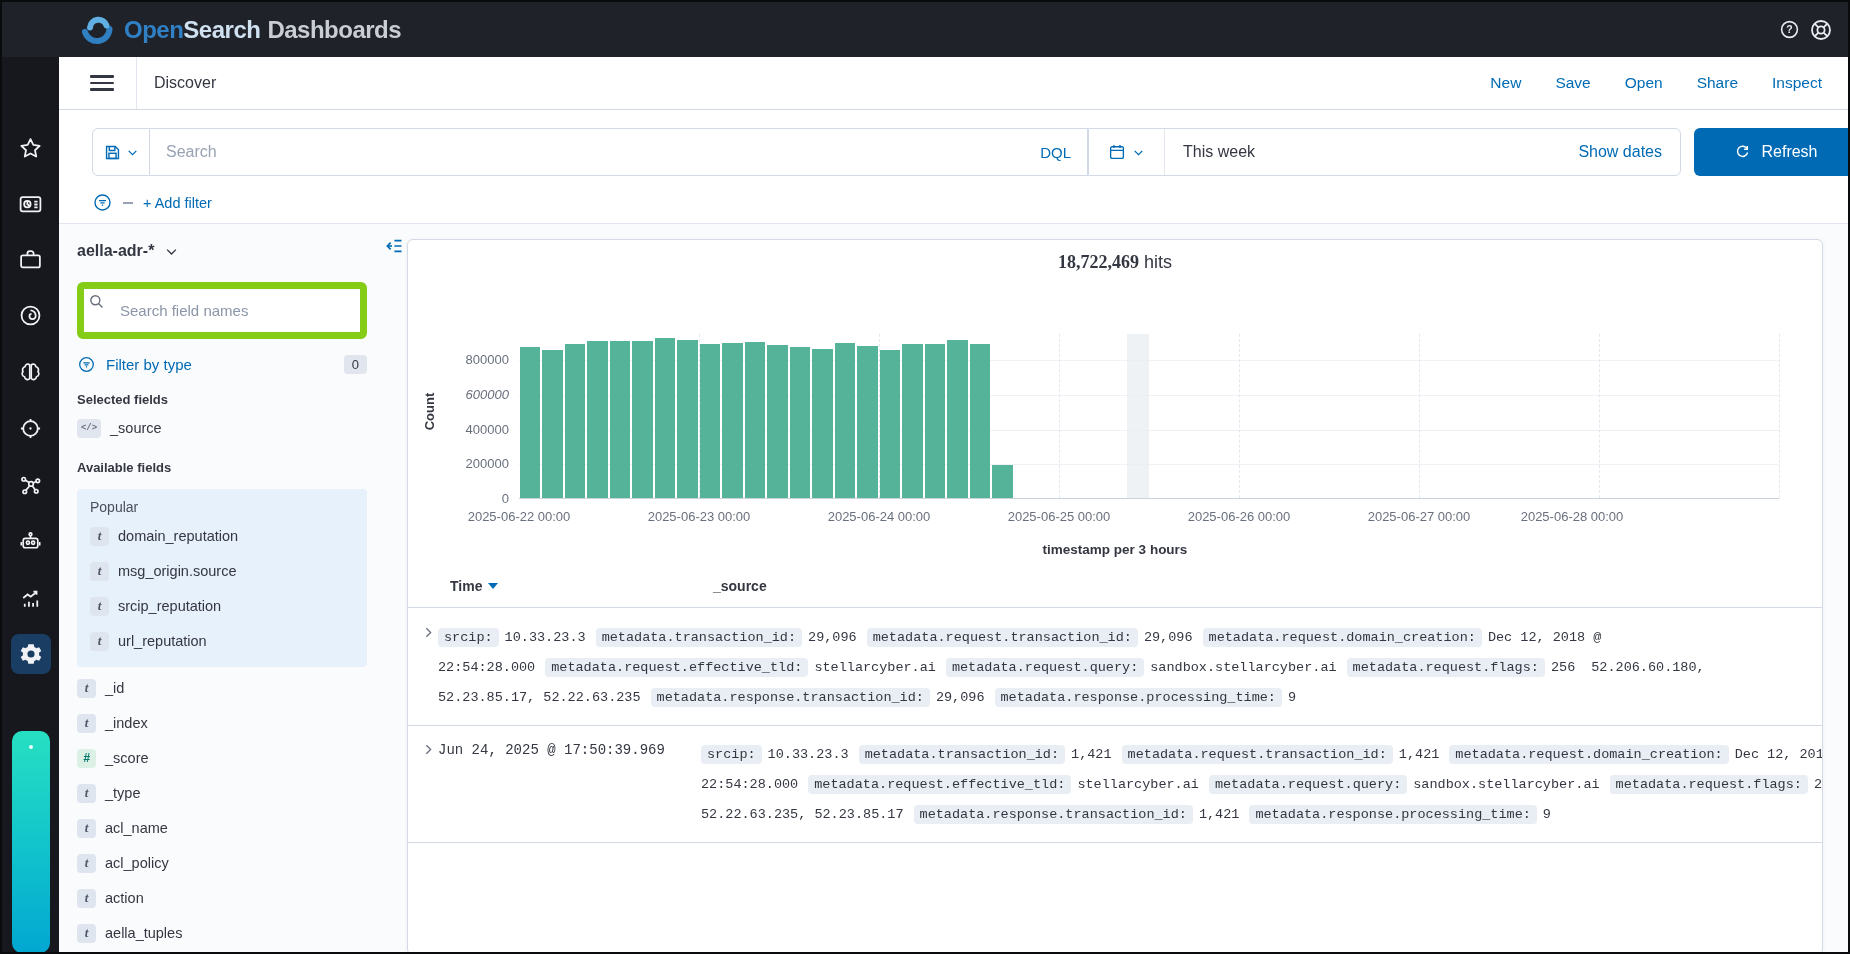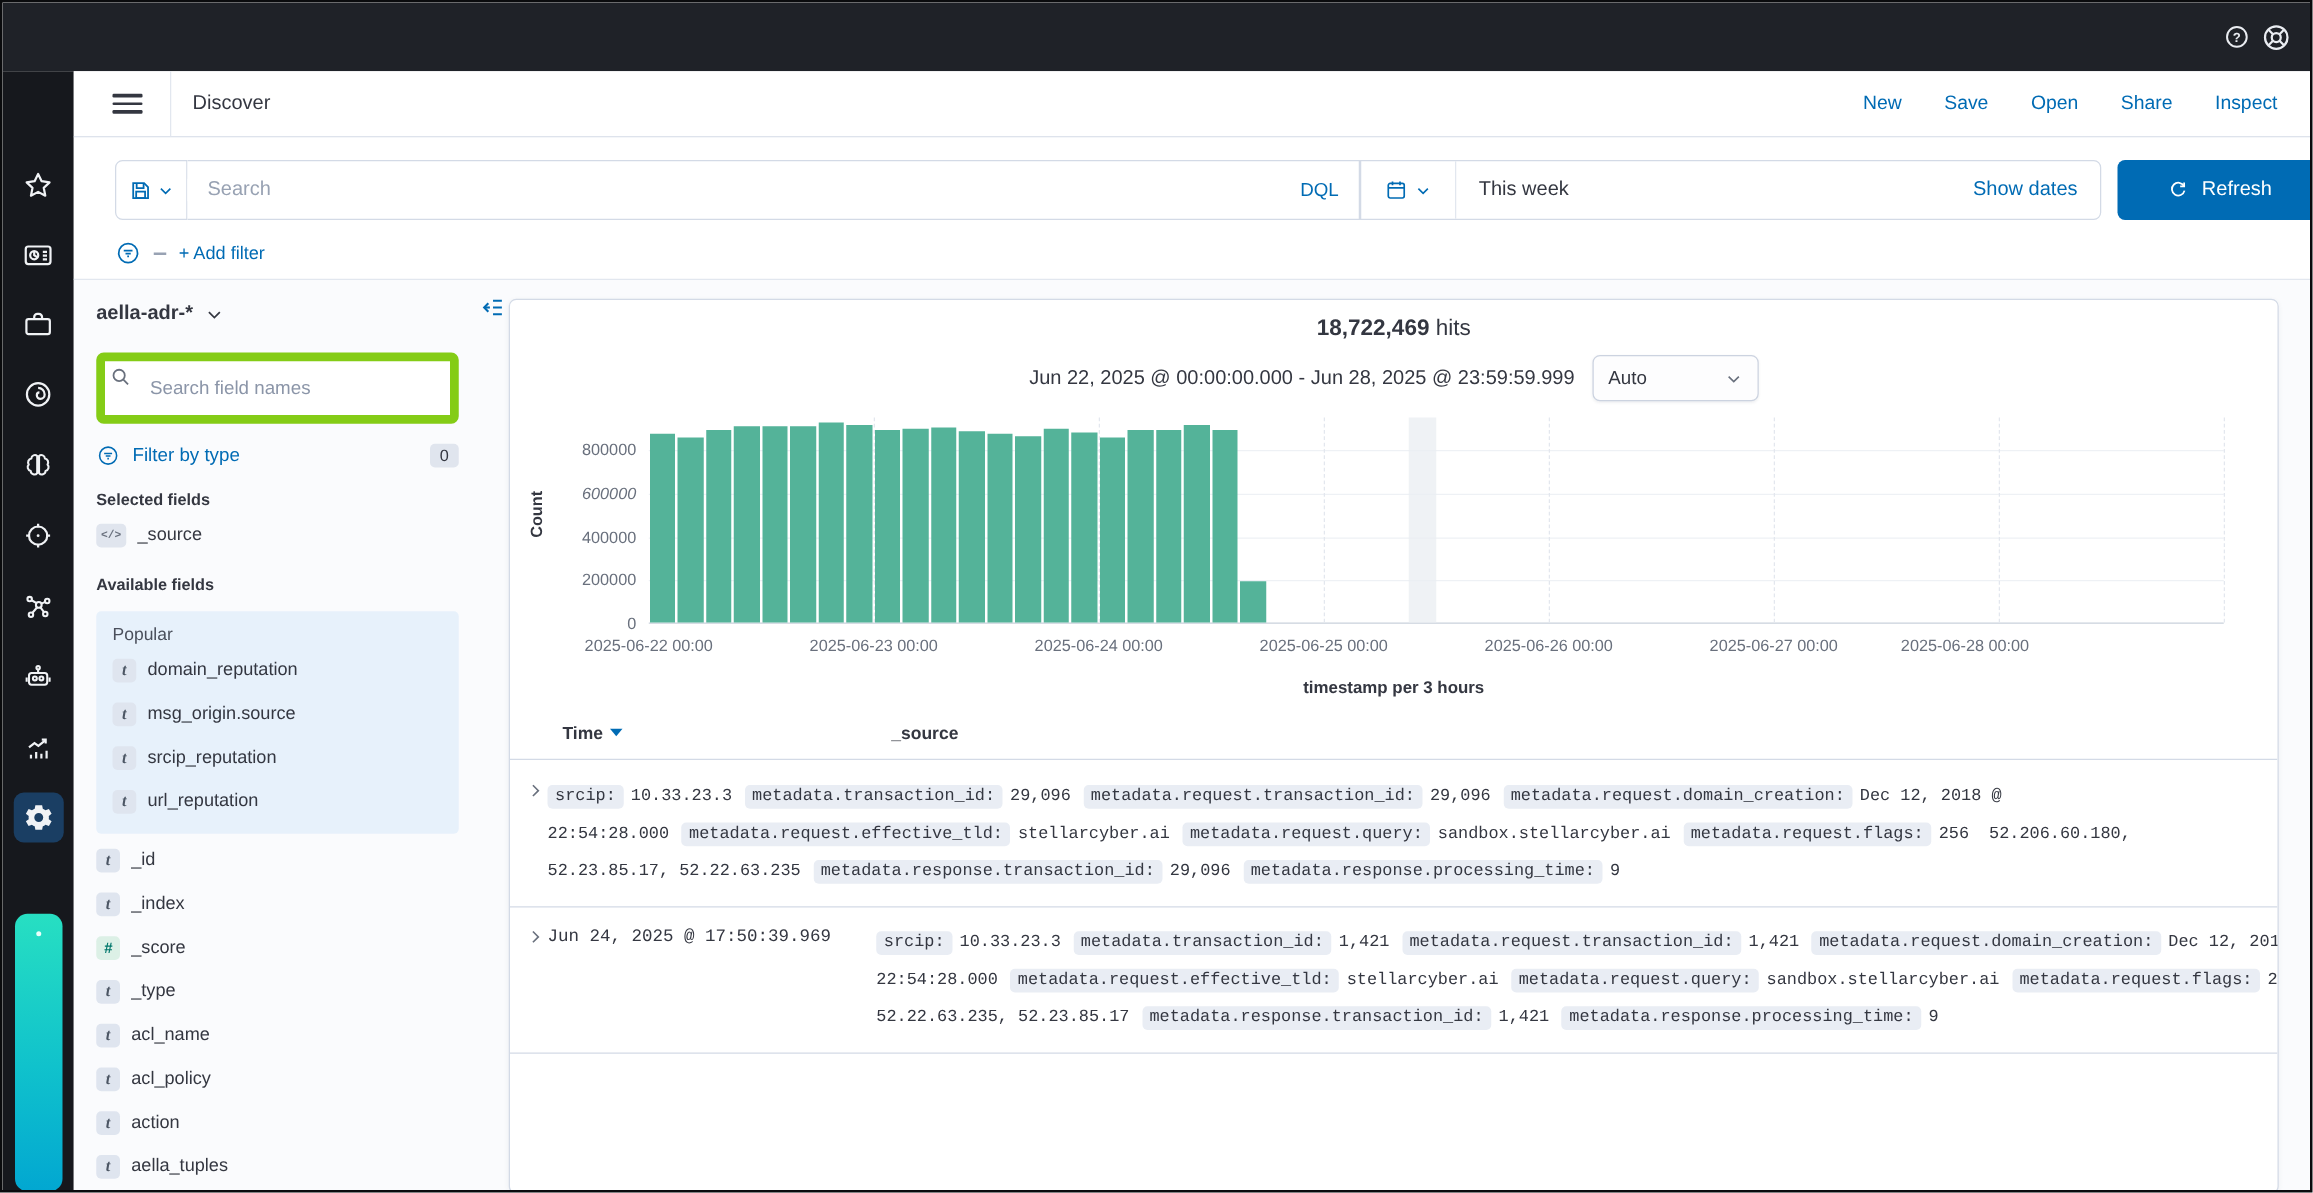--- a/index.html
+++ b/index.html
@@ -69,21 +69,21 @@
   .tbadge { width:19px; height:19px; border-radius:4px; background:#dfe5ef; color:#4c5664; display:flex; align-items:center; justify-content:center; font:italic bold 13px "Liberation Serif", serif; flex:none; }
   .numbadge { background:#dcf0e6; color:#01776b; font:bold 12px "Liberation Sans",sans-serif; font-style:italic; }
   .srcbadge { width:24px; height:19px; border-radius:4px; background:#e0e5ee; color:#69707d; display:flex; align-items:center; justify-content:center; font:bold 9px "Liberation Mono", monospace; flex:none; }
   .popular-panel { margin-top:14px; background:#e7f1fb; border-radius:4px; padding:10px 13px 12px 13px; }
   .popular-title { font-size:14px; color:#4a4f5b; }
   .collapse-icon { position:absolute; left:325px; top:12px; cursor:pointer; }
 
   
   .card { position:absolute; left:348px; top:15px; width:1416px; height:716px; background:#fff; border:1px solid #d3dae6; border-radius:6px; box-shadow:0 1px 4px rgba(50,60,80,.06); overflow:hidden; }
   .hitsline { position:absolute; top:12px; left:0; width:100%; text-align:center; font-size:18px; }
-  .hitsline b { font-weight:bold; }
+  .hitsline b { font-weight:bold;font-family:Liberation Serif, serif; }
   .subtitle { position:absolute; top:44px; left:0; width:100%; display:flex; align-items:center; justify-content:center; gap:14px; }
   .rangetext { font-size:16px; color:#343741; }
   .intervalsel { width:133px; height:37px; border:1px solid #ccd3e0; border-radius:6px; background:#fdfdfe; display:flex; align-items:center; padding:0 12px; font-size:15px; color:#343741; cursor:pointer; box-shadow:0 1px 2px rgba(120,130,150,.12); }
   .intervalsel .chev { margin-left:auto; }
 
   
   .chart { position:absolute; left:0; top:86px; width:100%; height:240px; }
   .ylab { position:absolute; left:-34px; top:78px; width:110px; text-align:center; transform:rotate(-90deg); font-size:13px; font-weight:bold; color:#343741; }
   .ytick { position:absolute; width:76px; text-align:right; font-size:13px; color:#69707d; }
   .plot { position:absolute; left:111px; top:8px; width:1260px; height:165px; border-bottom:1px solid #c9d1dc; }
@@ -106,20 +106,29 @@
   .tcell-src { flex:1; padding-right:14px; font:13.5px "Liberation Mono", monospace; color:#343741; line-height:30px; }
   .fbadge { background:#e9edf4; border-radius:4px; padding:2px 6px; white-space:nowrap; }
   .fval { padding:0 10px 0 6px; }
 
   svg { display:block; }
 </style>
 </head>
 <body>
 
 <div class="abs topbar">
+  <div class="logo-wrap">
+    <span>
+      <svg width="34" height="34" viewBox="0 0 34 34">
+        <path d="M5 19 A12.5 12.5 0 0 0 29.5 16" fill="none" stroke="#2f7fc1" stroke-width="6" stroke-linecap="round"></path>
+        <path d="M10 14.5 A8.5 8.5 0 0 1 26.5 12.5" fill="none" stroke="#61b0e4" stroke-width="6" stroke-linecap="round"></path>
+      </svg>
+    </span>
+    <span class="logo-text"><span class="logo-open">Open</span><span class="logo-search">Search</span><span class="logo-dash">Dashboards</span></span>
+  </div>
   <div class="topbar-right">
     <span class="topbar-iconbtn">
       <svg width="21" height="21" viewBox="0 0 24 24">
           <circle cx="12" cy="12" r="9" fill="none" stroke="#e9ecf1" stroke-width="1.8"></circle>
           <text x="12" y="16.3" text-anchor="middle" font-size="12" font-weight="bold" fill="#e9ecf1" font-family="Liberation Sans, sans-serif">?</text>
         </svg>
     </span>
     <span class="topbar-iconbtn">
       <svg width="24" height="24" viewBox="0 0 24 24" fill="none" stroke="#e9ecf1" stroke-width="1.8">
           <circle cx="12" cy="12" r="9"></circle>
@@ -364,29 +373,20 @@
   <span class="collapse-icon">
     <svg width="20" height="20" viewBox="0 0 24 24" fill="none" stroke="#006BB4" stroke-width="2">
         <path d="M12.5 5.5H21M12.5 12H21M12.5 18.5H21"></path>
         <path d="M8 8l-4 4 4 4"></path>
         <path d="M4 12h5.5"></path>
       </svg>
   </span>
 
   <div class="card">
     <div class="hitsline"><b>18,722,469</b> <span>hits</span></div>
-    <div class="subtitle">
-      <span class="rangetext">Jun 22, 2025 @ 00:00:00.000 - Jun 28, 2025 @ 23:59:59.999</span>
-      <span class="intervalsel">
-        <span>Auto</span>
-        <svg class="chev" width="14" height="14" viewBox="0 0 24 24" fill="none" stroke="#69707d" stroke-width="2.2">
-            <path d="M5 9l7 7 7-7"></path>
-          </svg>
-      </span>
-    </div>
 
     <div class="chart">
       <div class="ylab">Count</div>
       <div id="yticks">
           <div class="ytick" style="left: 25px; top: 165px;">0</div>
           <div class="ytick" style="left: 25px; top: 130.263px;">200000</div>
           <div class="ytick" style="left: 25px; top: 95.5263px;">400000</div>
           <div class="ytick" style="left: 25px; top: 60.7895px; font-style: italic;">600000</div>
           <div class="ytick" style="left: 25px; top: 26.0526px;">800000</div>
         </div>

